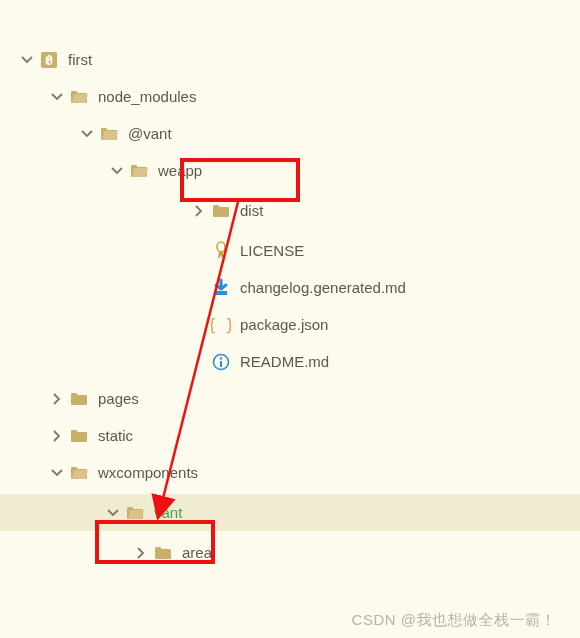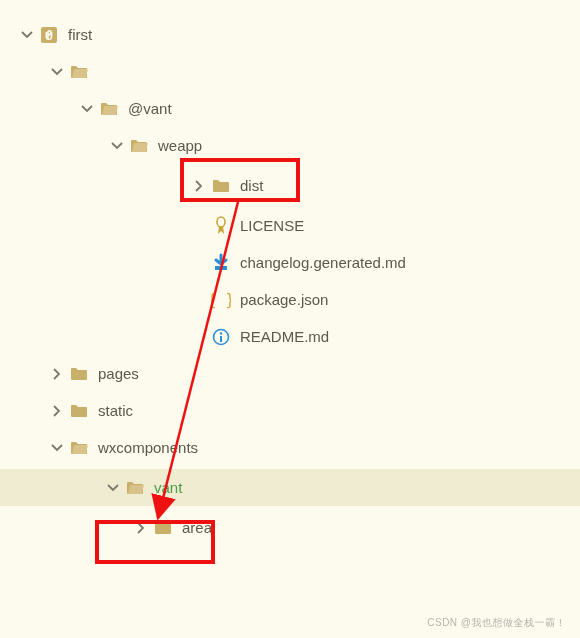--- a/index.html
+++ b/index.html
@@ -9,20 +9,21 @@
     height: 638px;
     background: #fdfbed;
     font-family: "Helvetica Neue", Arial, sans-serif;
     font-size: 15px;
     color: #5c5c4f;
     overflow: hidden;
     position: relative;
   }
   .tree {
     padding-top: 16px;
+    margin-top: 25px;
   }
   .row {
     display: flex;
     align-items: center;
     height: 37px;
     box-sizing: border-box;
     position: relative;
   }
   .row.selected {
     background: #f0ecd1;
@@ -60,23 +61,23 @@
     pointer-events: none;
   }
   .arrow-svg {
     position: absolute;
     left: 0; top: 0;
     pointer-events: none;
     overflow: visible;
   }
   .watermark {
     position: absolute;
-    right: 14px;
+    right: 24px;
     bottom: 8px;
-    font-size: 10px;
+    font-size: 15px;
     color: rgba(120,120,120,0.55);
     letter-spacing: 0.5px;
   }
   
   .folder-closed { fill: #c9b06a; }
   .folder-open-back { fill: #c9b06a; }
   .folder-open-front { fill: #d9c38a; }
   .proj-icon { fill: #c9b06a; }
 </style>
 </head>
@@ -143,20 +144,21 @@
     <span class="chev">
         <svg>
           <use href="#chev-down"></use>
         </svg>
       </span>
     <span class="icon">
         <svg width="20" height="20">
           <use href="#folder-open"></use>
         </svg>
       </span>
+    <span class="label">node_modules</span>
   </div>
 
   <div class="row">
     <span class="indent" style="width:78px"></span>
     <span class="chev">
         <svg>
           <use href="#chev-down"></use>
         </svg>
       </span>
     <span class="icon">

